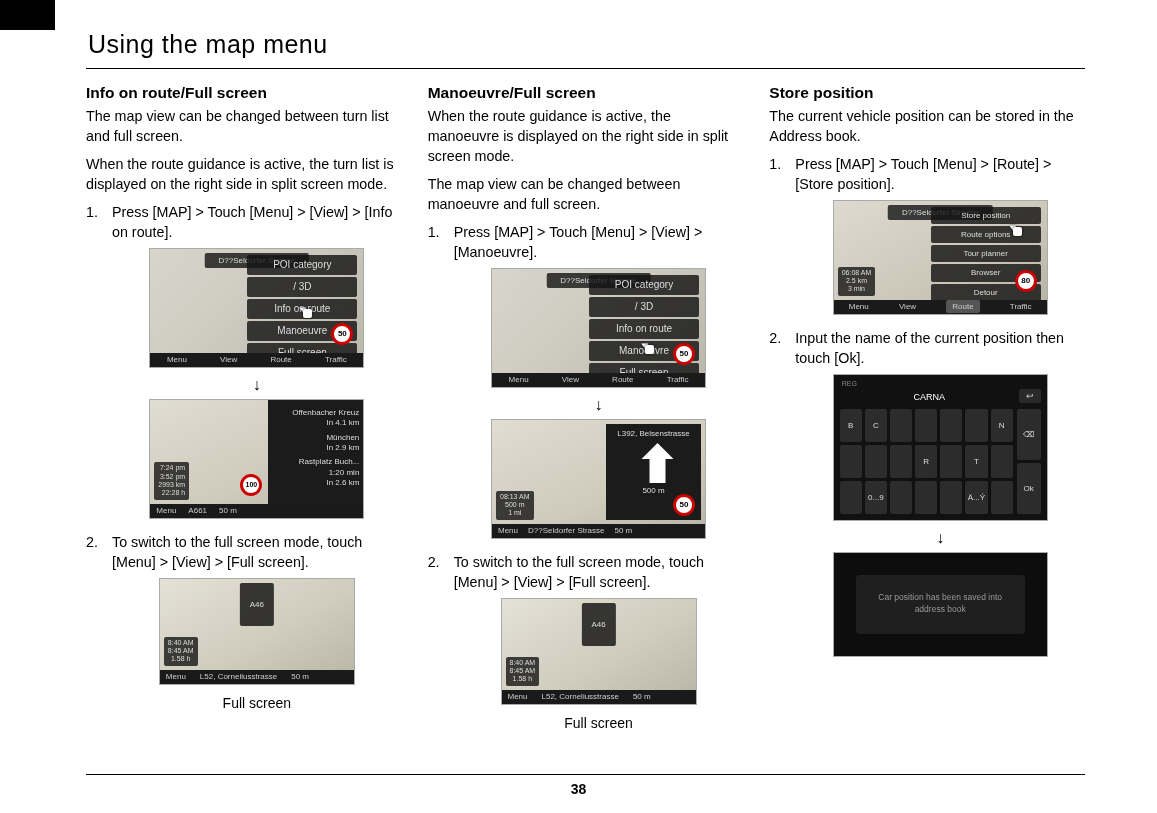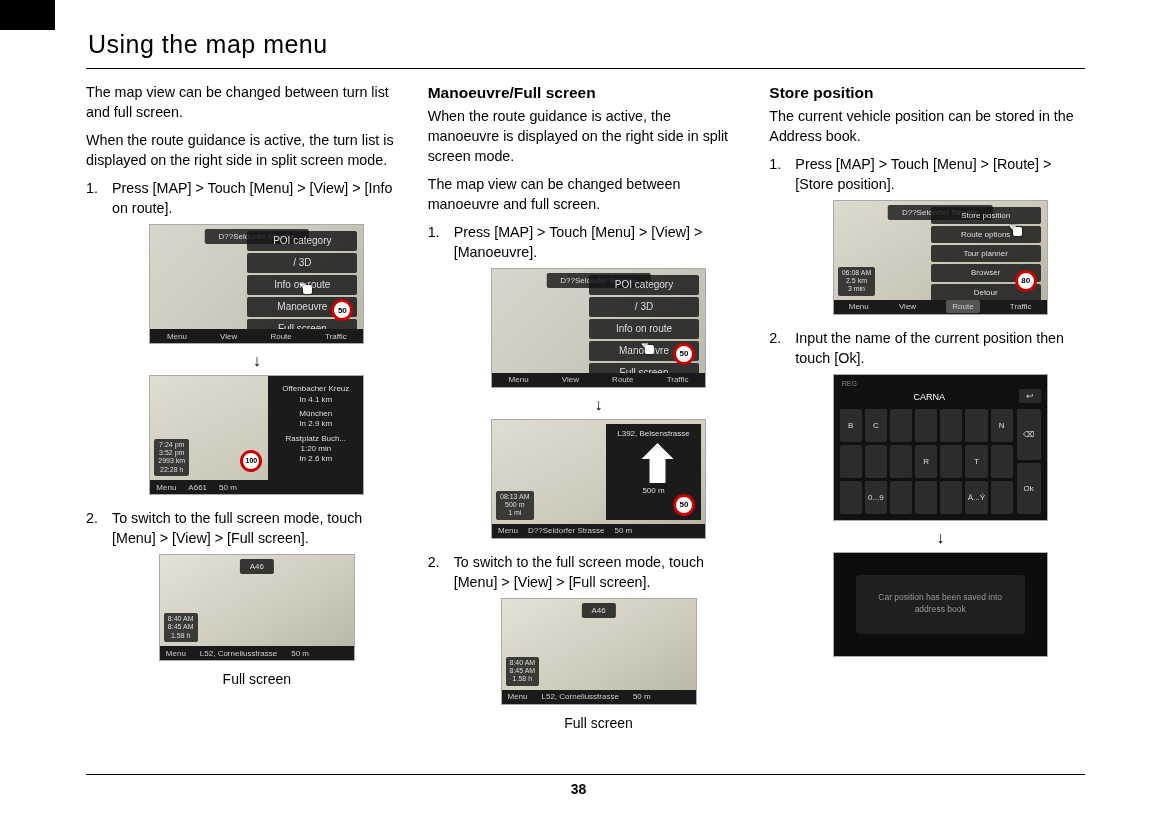--- a/index.html
+++ b/index.html
@@ -139,41 +139,41 @@
     transform: rotate(-35deg);
     left:2px; top:2px;
     filter: drop-shadow(0 0 1px #000);
   }
   .cursor::after {
     content:""; position:absolute; left:4px; top:6px; width:9px; height:9px;
     background:#fff; border-radius:2px;
     filter: drop-shadow(0 0 1px #000);
   }
 
-  .figB { position:relative; overflow:hidden; }
+  .figB { position:relative; overflow:hidden;text-align:right; }
   .figB .map-bg { position:absolute; inset:0;
     background: linear-gradient(155deg,#e0ddd1 0%, #cecabc 60%, #b6b2a4 100%); }
   .figB .side-panel {
     position:absolute; right:0; top:0; bottom:14px; width:95px;
     background:#1b1b1b; color:#ddd; font-size:8px; padding:4px;
   }
   .figB .side-panel .row { margin:4px 0; line-height:1.3; }
   .figB .bottom-bar { position:absolute; bottom:0; left:0; right:0; height:14px;
     background:#1a1a1a; display:flex; align-items:center; color:#ccc; font-size:8px; padding:0 6px; gap:12px; }
   .figB .spd { position:absolute; left:90px; bottom:22px; width:22px; height:22px;
     border:3px solid #c00; background:#fff; border-radius:50%; color:#000; font-size:7px;
     display:flex; align-items:center; justify-content:center; font-weight:700; }
   .figB .stat-box { position:absolute; left:4px; bottom:18px; background:rgba(20,20,20,0.8); color:#ddd;
     font-size:7px; padding:2px 4px; border-radius:2px; line-height:1.2; }
 
   .figC { position:relative; overflow:hidden; }
   .figC .map-bg { position:absolute; inset:0;
     background: linear-gradient(150deg,#e4e1d6 0%, #d0ccbe 55%, #b8b4a6 100%); }
   .figC .road-label { position:absolute; top:4px; left:50%; transform:translateX(-50%);
-    background:rgba(25,25,25,0.85); color:#ddd; padding:2px 10px; font-size:8px; border-radius:2px;}
+    background:rgba(25,25,25,0.85); color:#ddd; padding:16px 10px; font-size:8px; border-radius:2px;}
   .figC .bottom-bar { position:absolute; bottom:0; left:0; right:0; height:14px;
     background:#1a1a1a; display:flex; align-items:center; color:#ccc; font-size:8px; padding:0 6px; gap:14px; }
   .figC .stat-box { position:absolute; left:4px; bottom:18px; background:rgba(20,20,20,0.8); color:#ddd;
     font-size:7px; padding:2px 4px; border-radius:2px; line-height:1.2; }
 
   .figD { position:relative; overflow:hidden; }
   .figD .map-bg { position:absolute; inset:0;
     background: linear-gradient(155deg,#e0ddd1 0%, #cecabc 60%, #b6b2a4 100%); }
   .figD .man-panel {
     position:absolute; right:4px; top:4px; bottom:18px; width:95px;
@@ -237,20 +237,21 @@
 <body>
 
 <div class="top-tab"></div>
 
 <div class="page-title">Using the map menu</div>
 <div class="title-rule"></div>
 
 <div class="columns">
 
   <div class="col">
+    <div class="h3">Info on route/Full screen</div>
     <div class="para">The map view can be changed between turn list and full screen.</div>
     <div class="para">When the route guidance is active, the turn list is displayed on the right side in split screen mode.</div>
     <ol>
       <li>
         <span class="num">1.</span>
         <span>Press [MAP] &gt; Touch [Menu] &gt; [View] &gt; [Info on route].</span>
 
         <div class="fig-wrap">
           
           <div class="fig fig-lg figA">

